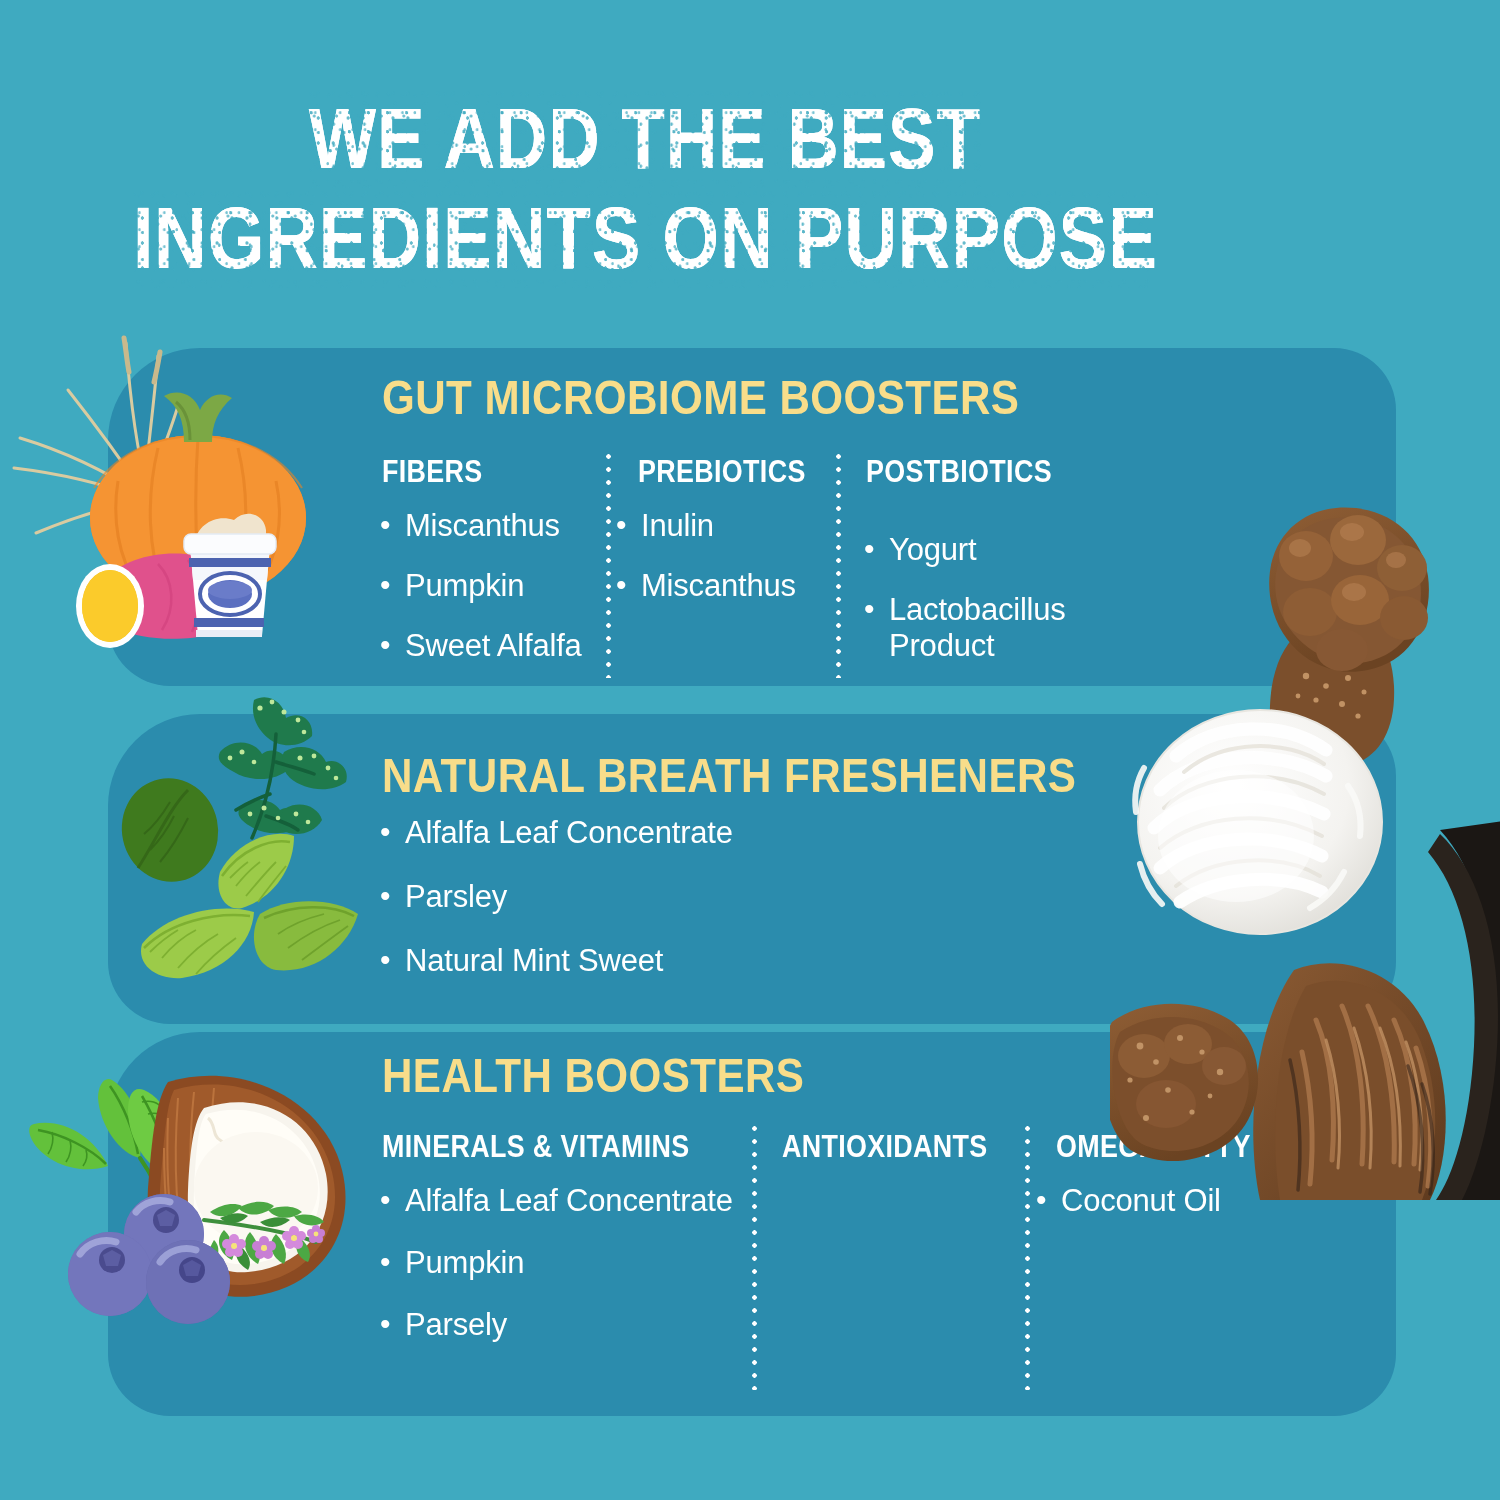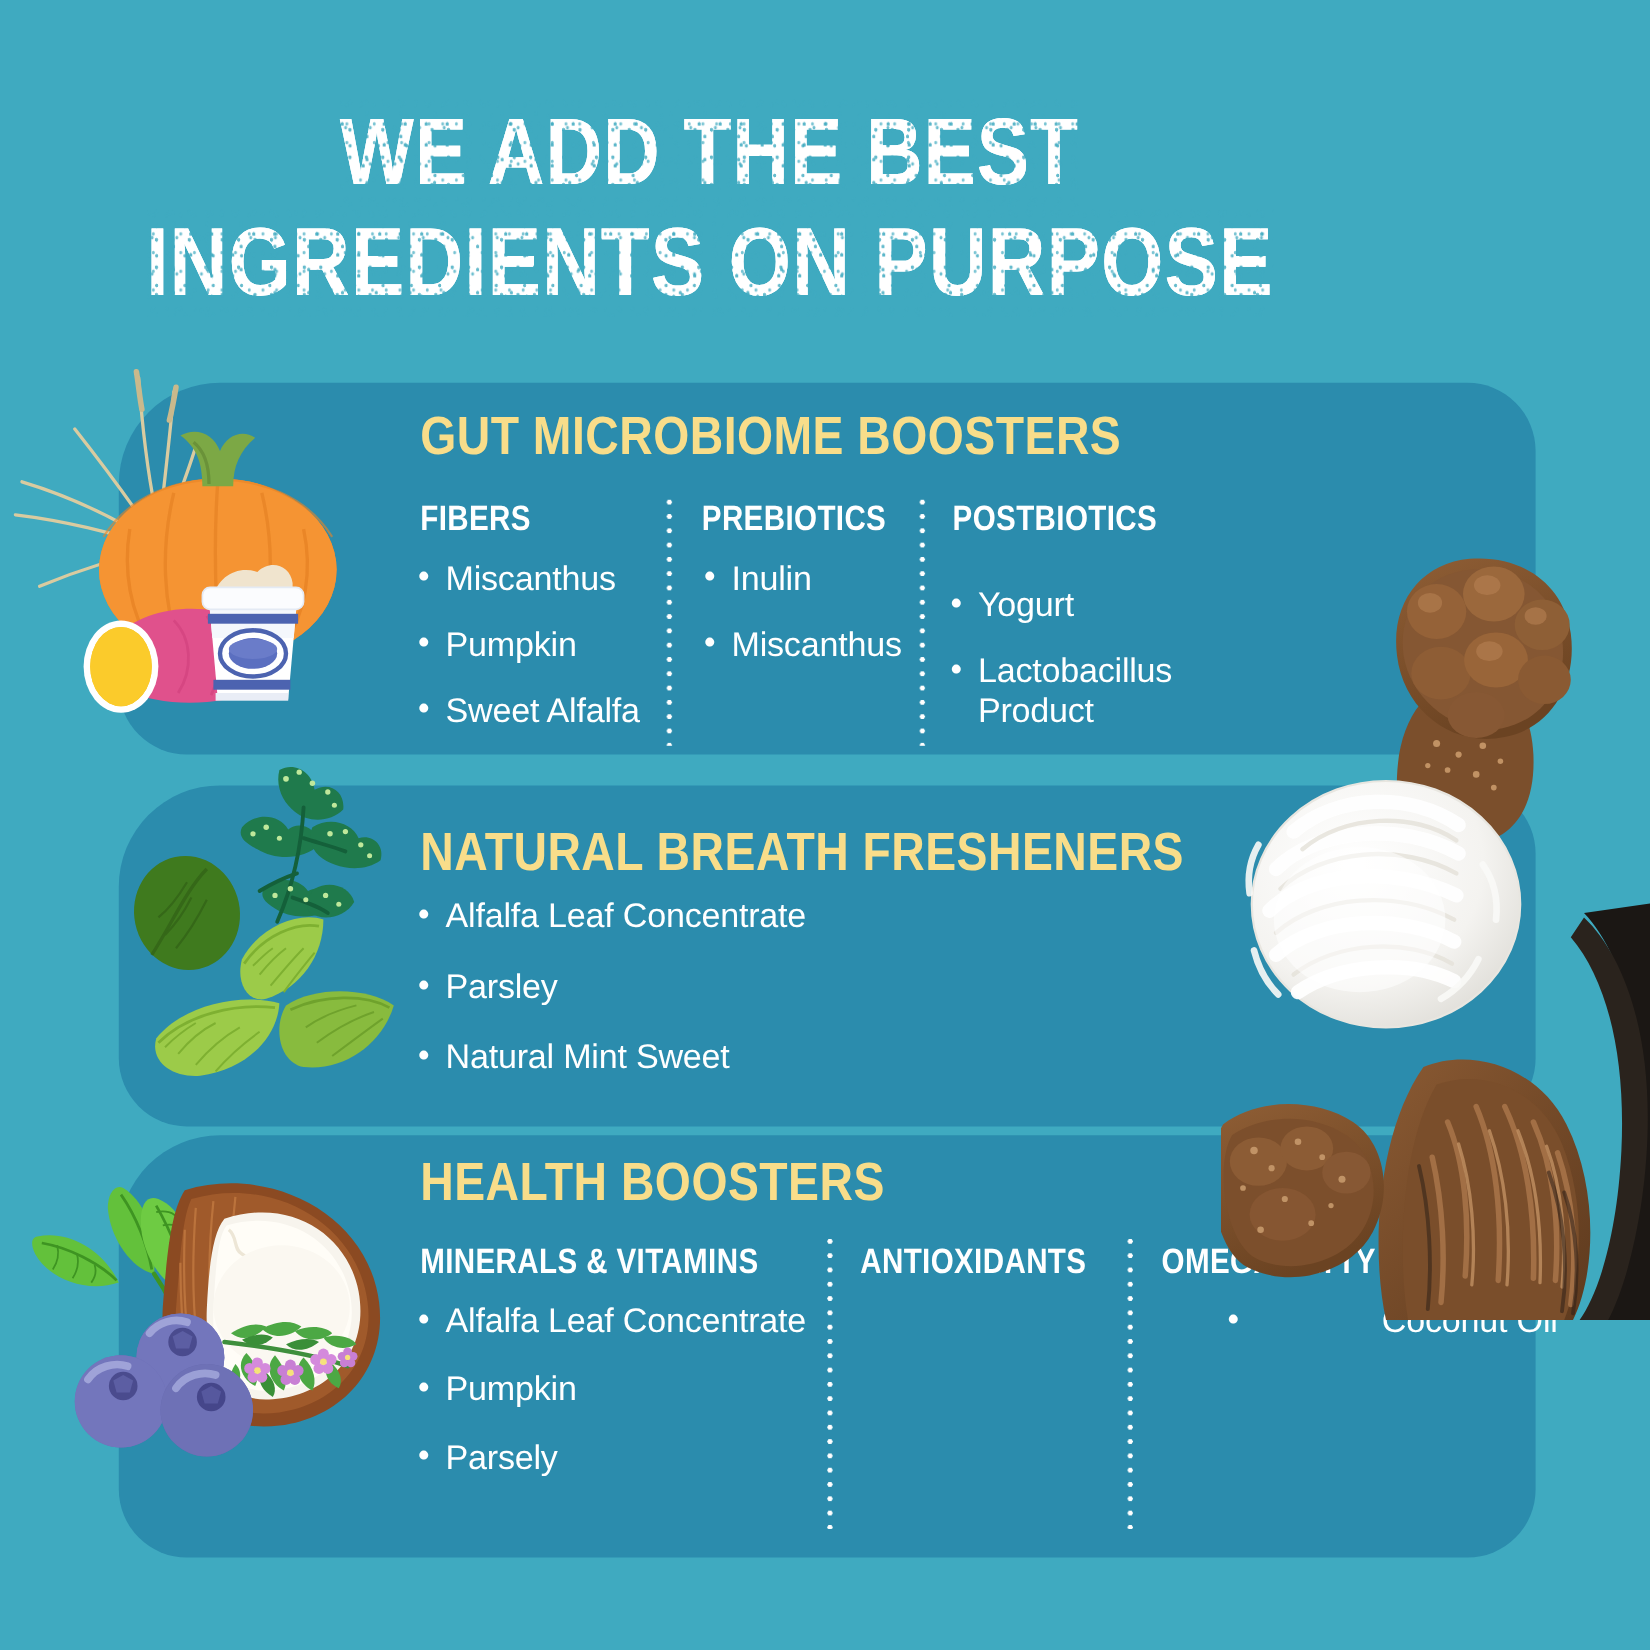--- a/index.html
+++ b/index.html
@@ -145,21 +145,21 @@
   <div class="col-header" style="left:382px;top:453px;">FIBERS</div>
   <ul class="ing-list" style="left:380px;top:508px;width:225px;">
     <li>Miscanthus</li>
     <li>Pumpkin</li>
     <li>Sweet Alfalfa</li>
   </ul>
 
   <div class="divider" style="left:606px;top:450px;height:228px;"></div>
 
   <div class="col-header" style="left:638px;top:453px;">PREBIOTICS</div>
-  <ul class="ing-list" style="left:640px;top:508px;width:200px;">
+  <ul class="ing-list" style="left:616px;top:508px;width:200px;">
     <li>Inulin</li>
     <li>Miscanthus</li>
   </ul>
 
   <div class="divider" style="left:836px;top:450px;height:228px;"></div>
 
   <div class="col-header" style="left:866px;top:453px;">POSTBIOTICS</div>
   <ul class="ing-list" style="left:864px;top:508px;width:215px;margin-top:24px;">
     <li>Yogurt</li>
     <li>Lactobacillus Product</li>
@@ -185,21 +185,21 @@
     <li style="margin-bottom:26px;margin-top:12px;">Parsely</li>
   </ul>
 
   <div class="divider" style="left:752px;top:1122px;height:268px;"></div>
 
   <div class="col-header" style="left:782px;top:1128px;">ANTIOXIDANTS</div>
 
   <div class="divider" style="left:1025px;top:1122px;height:268px;"></div>
 
   <div class="col-header" style="left:1056px;top:1128px;">OMEGA FATTY ACIDS</div>
-  <ul class="ing-list" style="left:1116px;top:1183px;width:300px;text-align:right;">
+  <ul class="ing-list" style="left:1036px;top:1183px;width:300px;">
     <li>Coconut Oil</li>
   </ul>
 
   <div class="illo" id="illo-gut">
     <svg viewBox="0 0 330 370" width="330" height="370">
 
       <g stroke="#D9CBA0" stroke-width="3" fill="none" stroke-linecap="round">
         <path d="M118 25 C122 80 128 130 140 175"></path>
         <path d="M150 38 C146 85 140 130 136 172"></path>
         <path d="M60 72 C86 105 112 140 136 176"></path>

